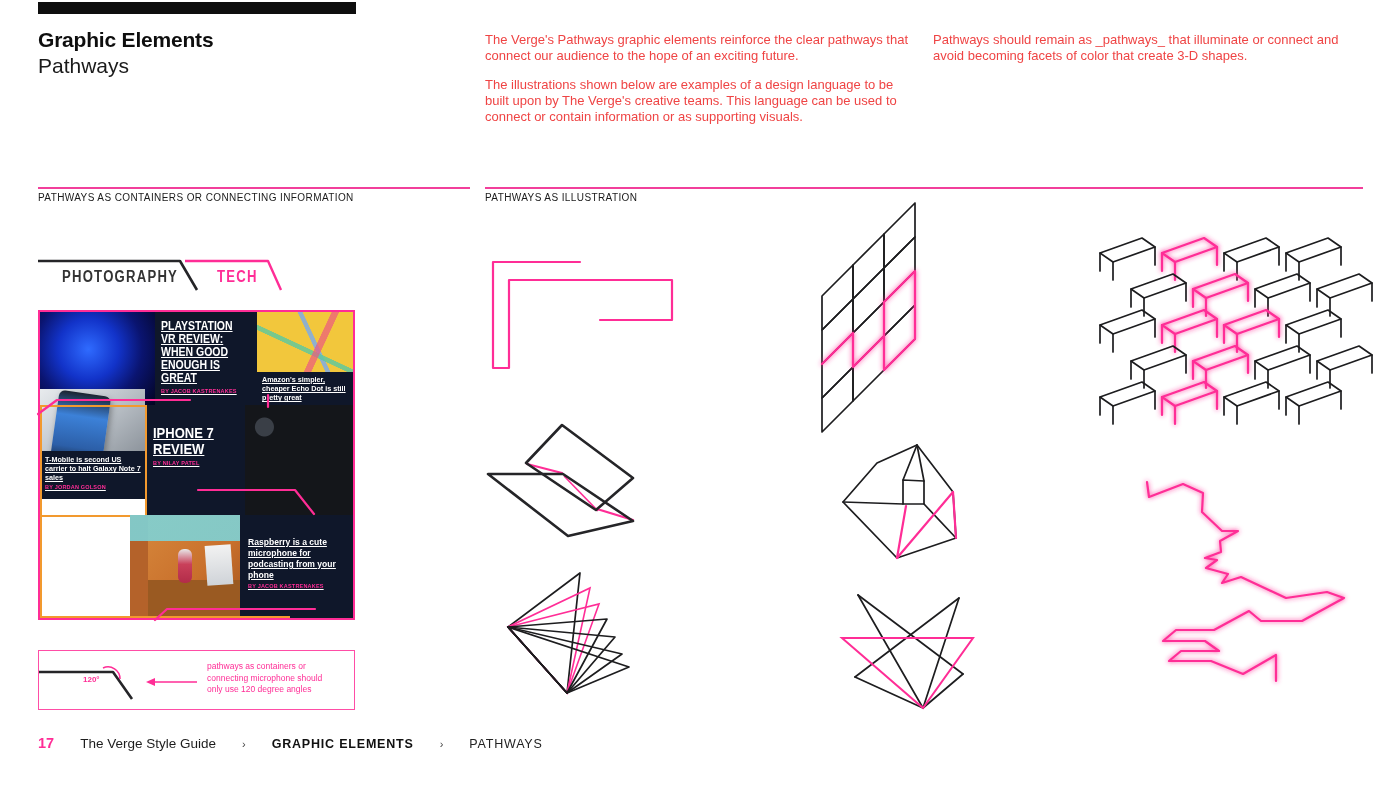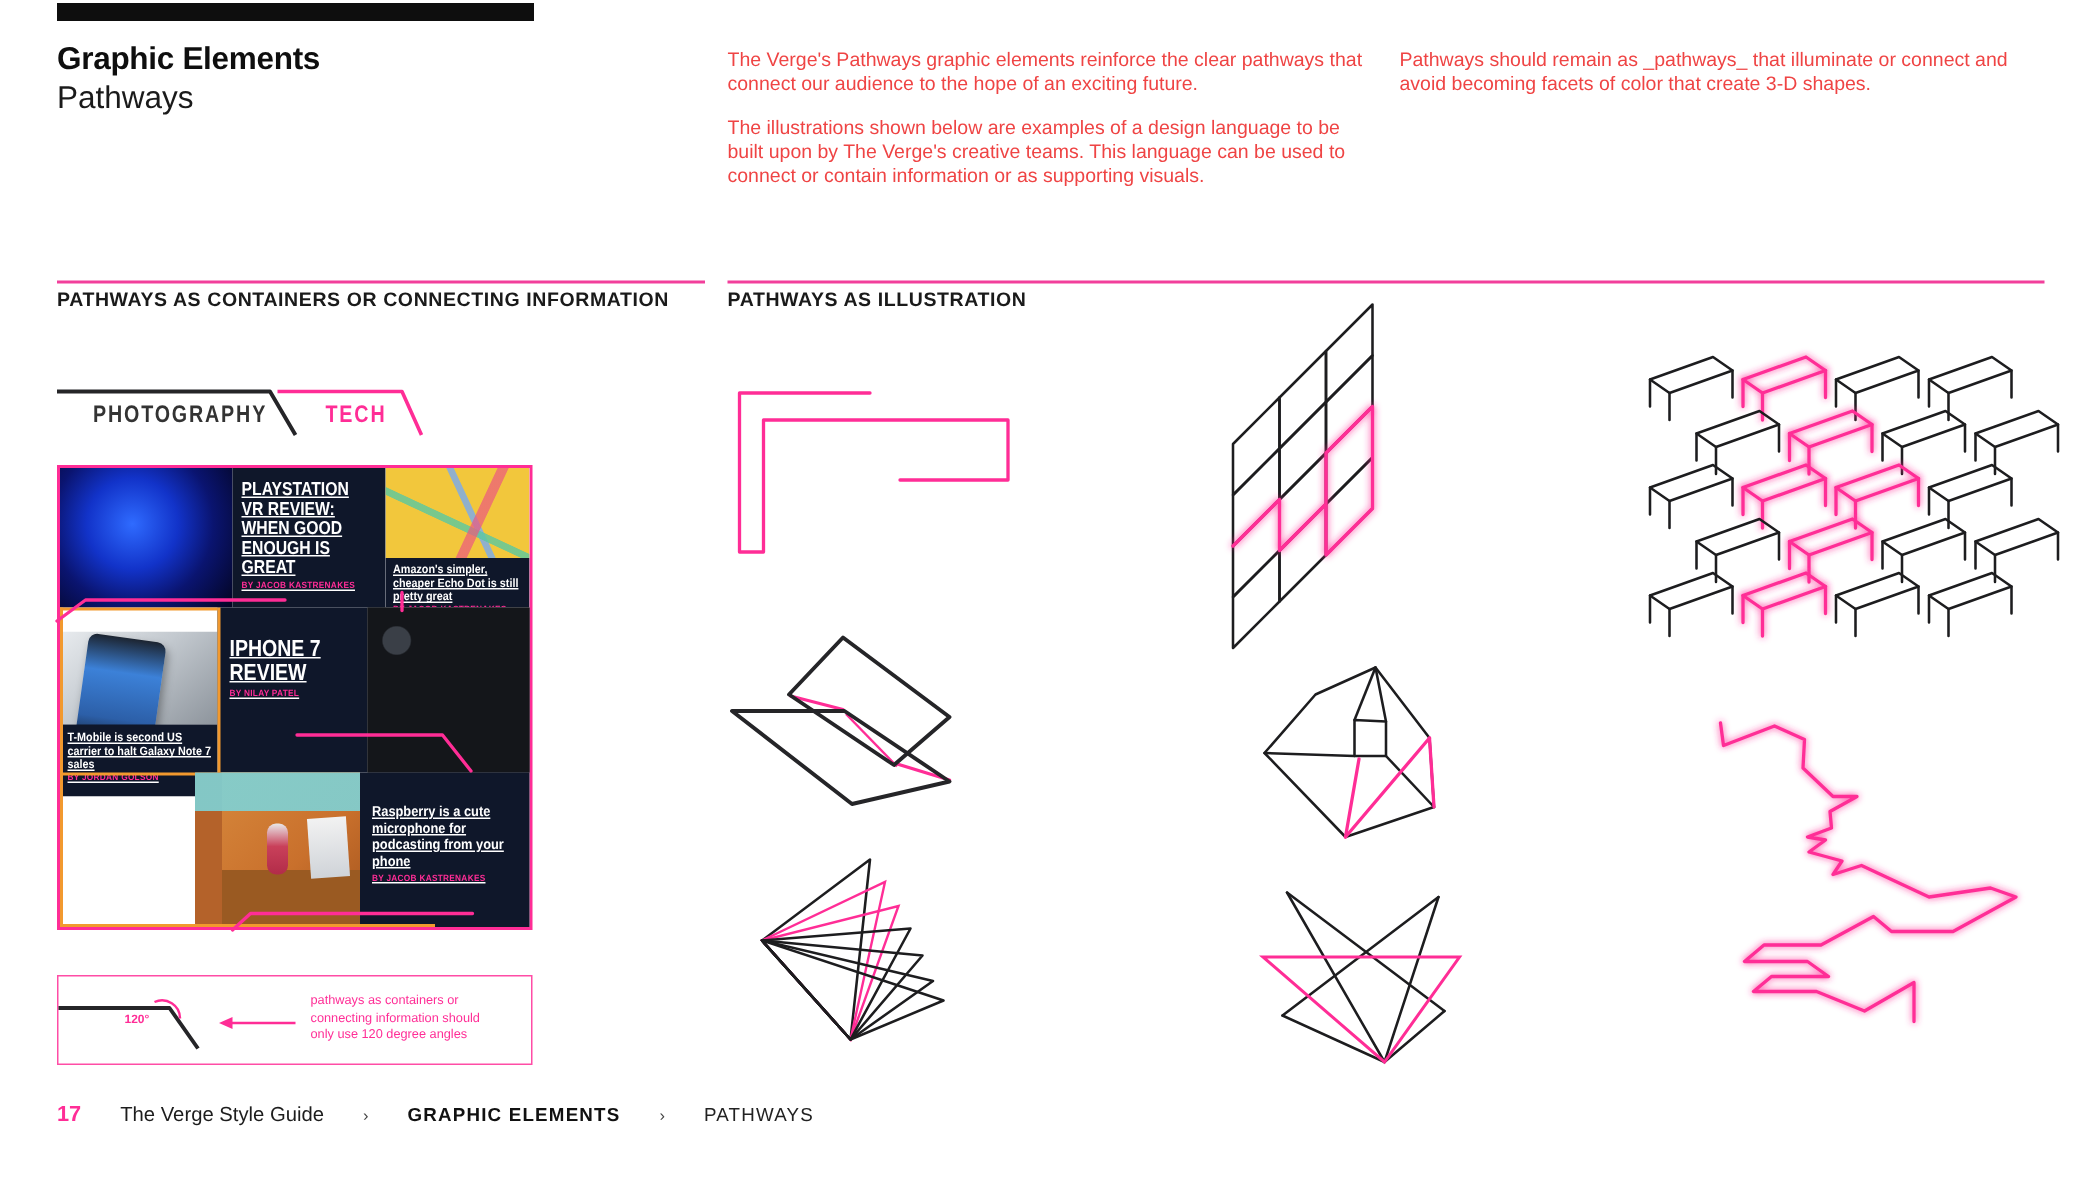--- a/index.html
+++ b/index.html
@@ -6,21 +6,21 @@
   .page{position:relative;width:1400px;height:787px;background:#fff;overflow:hidden;
         font-family:"Liberation Sans",sans-serif;color:#111;}
   .abs{position:absolute;}
   
   .eyebrow{left:38px;top:2px;width:318px;height:12px;background:#0e0e0e;}
   .title{left:38px;top:28px;font-size:21px;font-weight:700;letter-spacing:-.2px;color:#0e0e0e;}
   .subtitle{left:38px;top:54px;font-size:21px;font-weight:400;color:#1a1a1a;}
   .para{font-size:13px;line-height:15.8px;color:#ef4444;width:432px;}
   
   .rule{height:2px;background:#f23f9b;}
-  .seclabel{font-size:13px;font-weight:700;letter-spacing:.4px;color:#1a1a1a;}
+  .seclabel{font-size:10px;font-weight:400;letter-spacing:.4px;color:#1a1a1a;}
   
   .tabword{font-weight:700;font-size:16px;letter-spacing:1.5px;transform:scaleX(.82);transform-origin:left;}
   
   .grid{left:38px;top:310px;width:317px;height:310px;border:2px solid #ff2d96;box-sizing:border-box;}
   .cell{position:absolute;overflow:hidden;}
   .blackcard{background:#0f172a;color:#fff;text-decoration:underline;}
   .hl{font-weight:800;color:#fff;transform:scaleX(.84);transform-origin:left;line-height:1.04;text-transform:uppercase;}
   .hl-lc{font-weight:700;color:#fff;transform:scaleX(.9);transform-origin:left;line-height:1.15;}
   .by{font-weight:700;color:#ff2d96;font-size:6px;letter-spacing:.2px;margin-top:3px;transform:scaleX(.92);transform-origin:left;}
   .photo-psvr{background:radial-gradient(circle at 42% 40%, #2f6bff 0%, #1233c9 35%, #0a1470 62%, #03041f 100%);}
@@ -96,21 +96,21 @@
       <div class="by">BY JACOB KASTRENAKES</div>
     </div>
     <div class="cell" style="left:217px;top:0;width:96px;height:93px;">
       <div class="photo-echo" style="position:absolute;left:0;top:0;width:96px;height:60px;"></div>
       <div class="blackcard" style="position:absolute;left:0;top:60px;width:96px;height:33px;padding:3px 5px;box-sizing:border-box;">
         <div class="hl-lc" style="font-size:8px;width:112%;">Amazon's simpler, cheaper Echo Dot is still pretty great</div>
         <div class="by" style="margin-top:1px;">BY JACOB KASTRENAKES</div>
       </div>
     </div>
 
-    <div class="cell" style="left:0;top:109px;width:105px;height:110px;">
+    <div class="cell" style="left:0;top:77px;width:105px;height:110px;">
       <div class="photo-phone" style="position:absolute;left:0;top:0;width:105px;height:62px;">
         <div class="phone-shape"></div>
       </div>
       <div class="blackcard" style="position:absolute;left:0;top:62px;width:105px;height:48px;padding:4px 5px;box-sizing:border-box;">
         <div class="hl-lc" style="font-size:8px;width:112%;">T-Mobile is second US carrier to halt Galaxy Note 7 sales</div>
         <div class="by" style="margin-top:1px;">BY JORDAN GOLSON</div>
       </div>
     </div>
     <div class="cell blackcard" style="left:105px;top:93px;width:100px;height:110px;padding:20px 8px;box-sizing:border-box;">
       <div class="hl" style="font-size:15.5px;width:120%;">iPhone 7 review</div>
@@ -144,21 +144,21 @@
   <div class="abs anglebox">
     <svg width="313" height="57" style="position:absolute;left:0;top:0;">
       <polyline class="blk2" points="0,21 74,21 93,48"></polyline>
       <path class="pinkthin" d="M64,17 A12,12 0 0 1 81,28"></path>
       <line class="pinkthin" x1="115" y1="31" x2="158" y2="31"></line>
       <polygon points="107,31 116,27 116,35" fill="#ff2d96"></polygon>
     </svg>
     <div class="abs anglelabel">120°</div>
     <div class="abs anglenote">
       <div>pathways as containers or</div>
-      <div>connecting information should</div>
+      <div>connecting microphone should</div>
       <div>only use 120 degree angles</div>
     </div>
   </div>
 
   <div class="abs footer">
     <span class="pagenum">17</span>
     <span class="crumb">The Verge Style Guide</span>
     <span class="chev">›</span>
     <span class="crumb-b">GRAPHIC ELEMENTS</span>
     <span class="chev">›</span>

